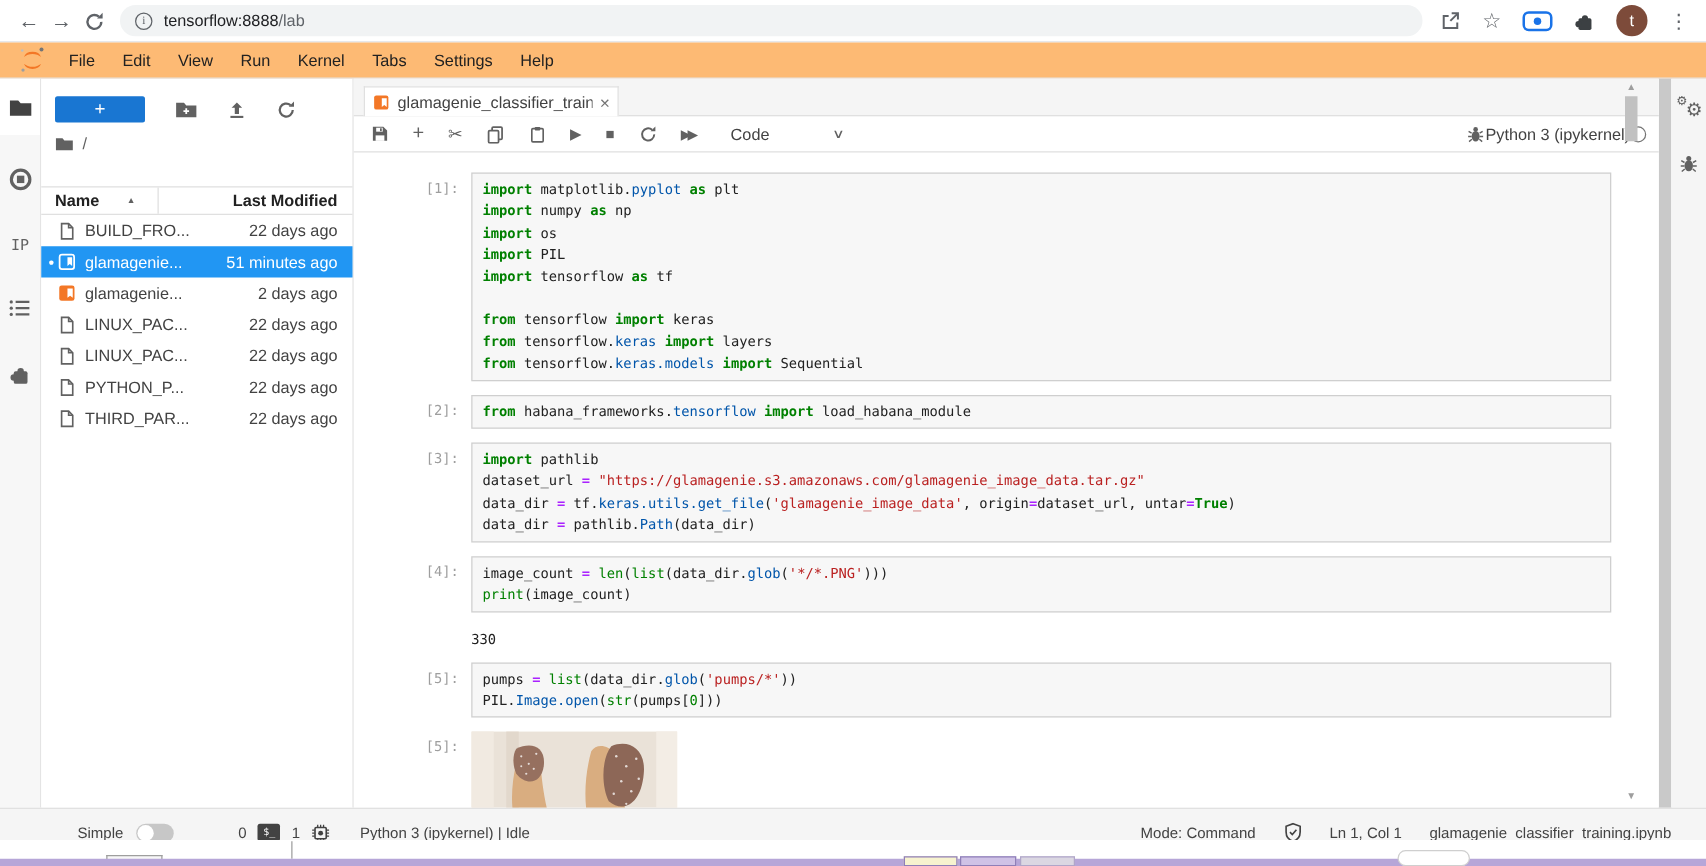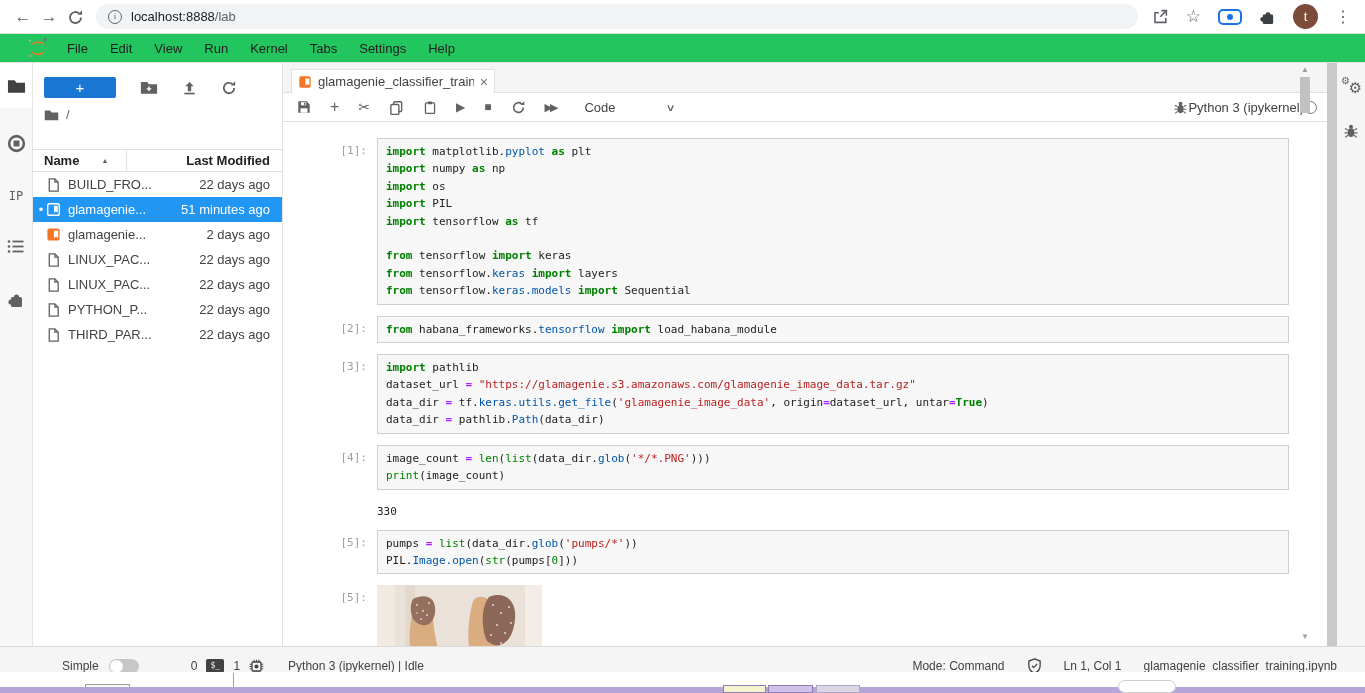--- a/index.html
+++ b/index.html
@@ -14,21 +14,21 @@
   .url-host { color:#202124; }
   .url-path { color:#5f6368; }
   .chrome-right { display:flex; align-items:center; gap:17px; margin-right:4px; }
   .star-ic { font-size:17px; color:#5f6368; }
   .media-ic { width:24px; height:16px; border:2px solid #1a73e8; border-radius:5px; display:flex; align-items:center; justify-content:center; }
   .media-dot { width:6px; height:6px; border-radius:50%; background:#1a73e8; }
   .avatar { width:25px; height:25px; border-radius:50%; background:#7d4b3a; color:#fff; font-size:13px; display:flex; align-items:center; justify-content:center; }
   .dots-ic { font-size:16px; color:#5f6368; letter-spacing:0; }
 
   
-  .menu-bar { height:29px; background:#22c55e; border-bottom:1px solid #e3e3e3; display:flex; align-items:center; padding-left:24px; }
+  .menu-bar { height:29px; background:#fdba74; border-bottom:1px solid #e3e3e3; display:flex; align-items:center; padding-left:12px; }
   .jlogo { margin:0 8px 0 4px; }
   .menu-item { padding:0 11px; font-size:13px; color:#212121; line-height:29px; cursor:pointer; }
 
   
   .main { display:flex; height:583px; }
 
   .side-strip { width:33px; background:#f7f7f7; border-right:1px solid #e4e4e4; display:flex; flex-direction:column; align-items:center; }
   .strip-tab { width:100%; display:flex; justify-content:center; padding:15px 0 14px; }
   .strip-tab.active { background:#fff; }
   .strip-ic { color:#616161; display:flex; justify-content:center; padding:14px 0; }
@@ -127,21 +127,21 @@
     <span class="nav-ic">←</span>
     <span class="nav-ic">→</span>
     <span class="nav-ic">
       <svg class="ic" width="17" height="17" viewBox="0 0 16 16" style="margin:2px auto 0">
           <path d="M13.2 8 A5.2 5.2 0 1 1 11.4 4.1" fill="none" stroke="#5f6368" stroke-width="1.8"></path>
           <path d="M14.2 1.2 L14.2 5.4 L10 5.4 Z" fill="#5f6368"></path>
         </svg>
     </span>
     <div class="addr-pill">
       <span class="info-ic">i</span>
-      <span class="url-host">localhost:8888</span>
+      <span class="url-host">tensorflow:8888</span>
         <span class="url-path">/lab</span>
     </div>
     <div class="chrome-right">
       <span>
         <svg class="ic" width="17" height="17" viewBox="0 0 16 16">
             <path d="M6.5 4.5 H2.8 V13.5 H13 V9.5" fill="none" stroke="#5f6368" stroke-width="1.5"></path>
             <path d="M8.8 2.5 H13.5 V7.2" fill="none" stroke="#5f6368" stroke-width="1.5"></path>
             <path d="M13.3 2.7 L7.8 8.2" fill="none" stroke="#5f6368" stroke-width="1.5"></path>
           </svg>
       </span>

